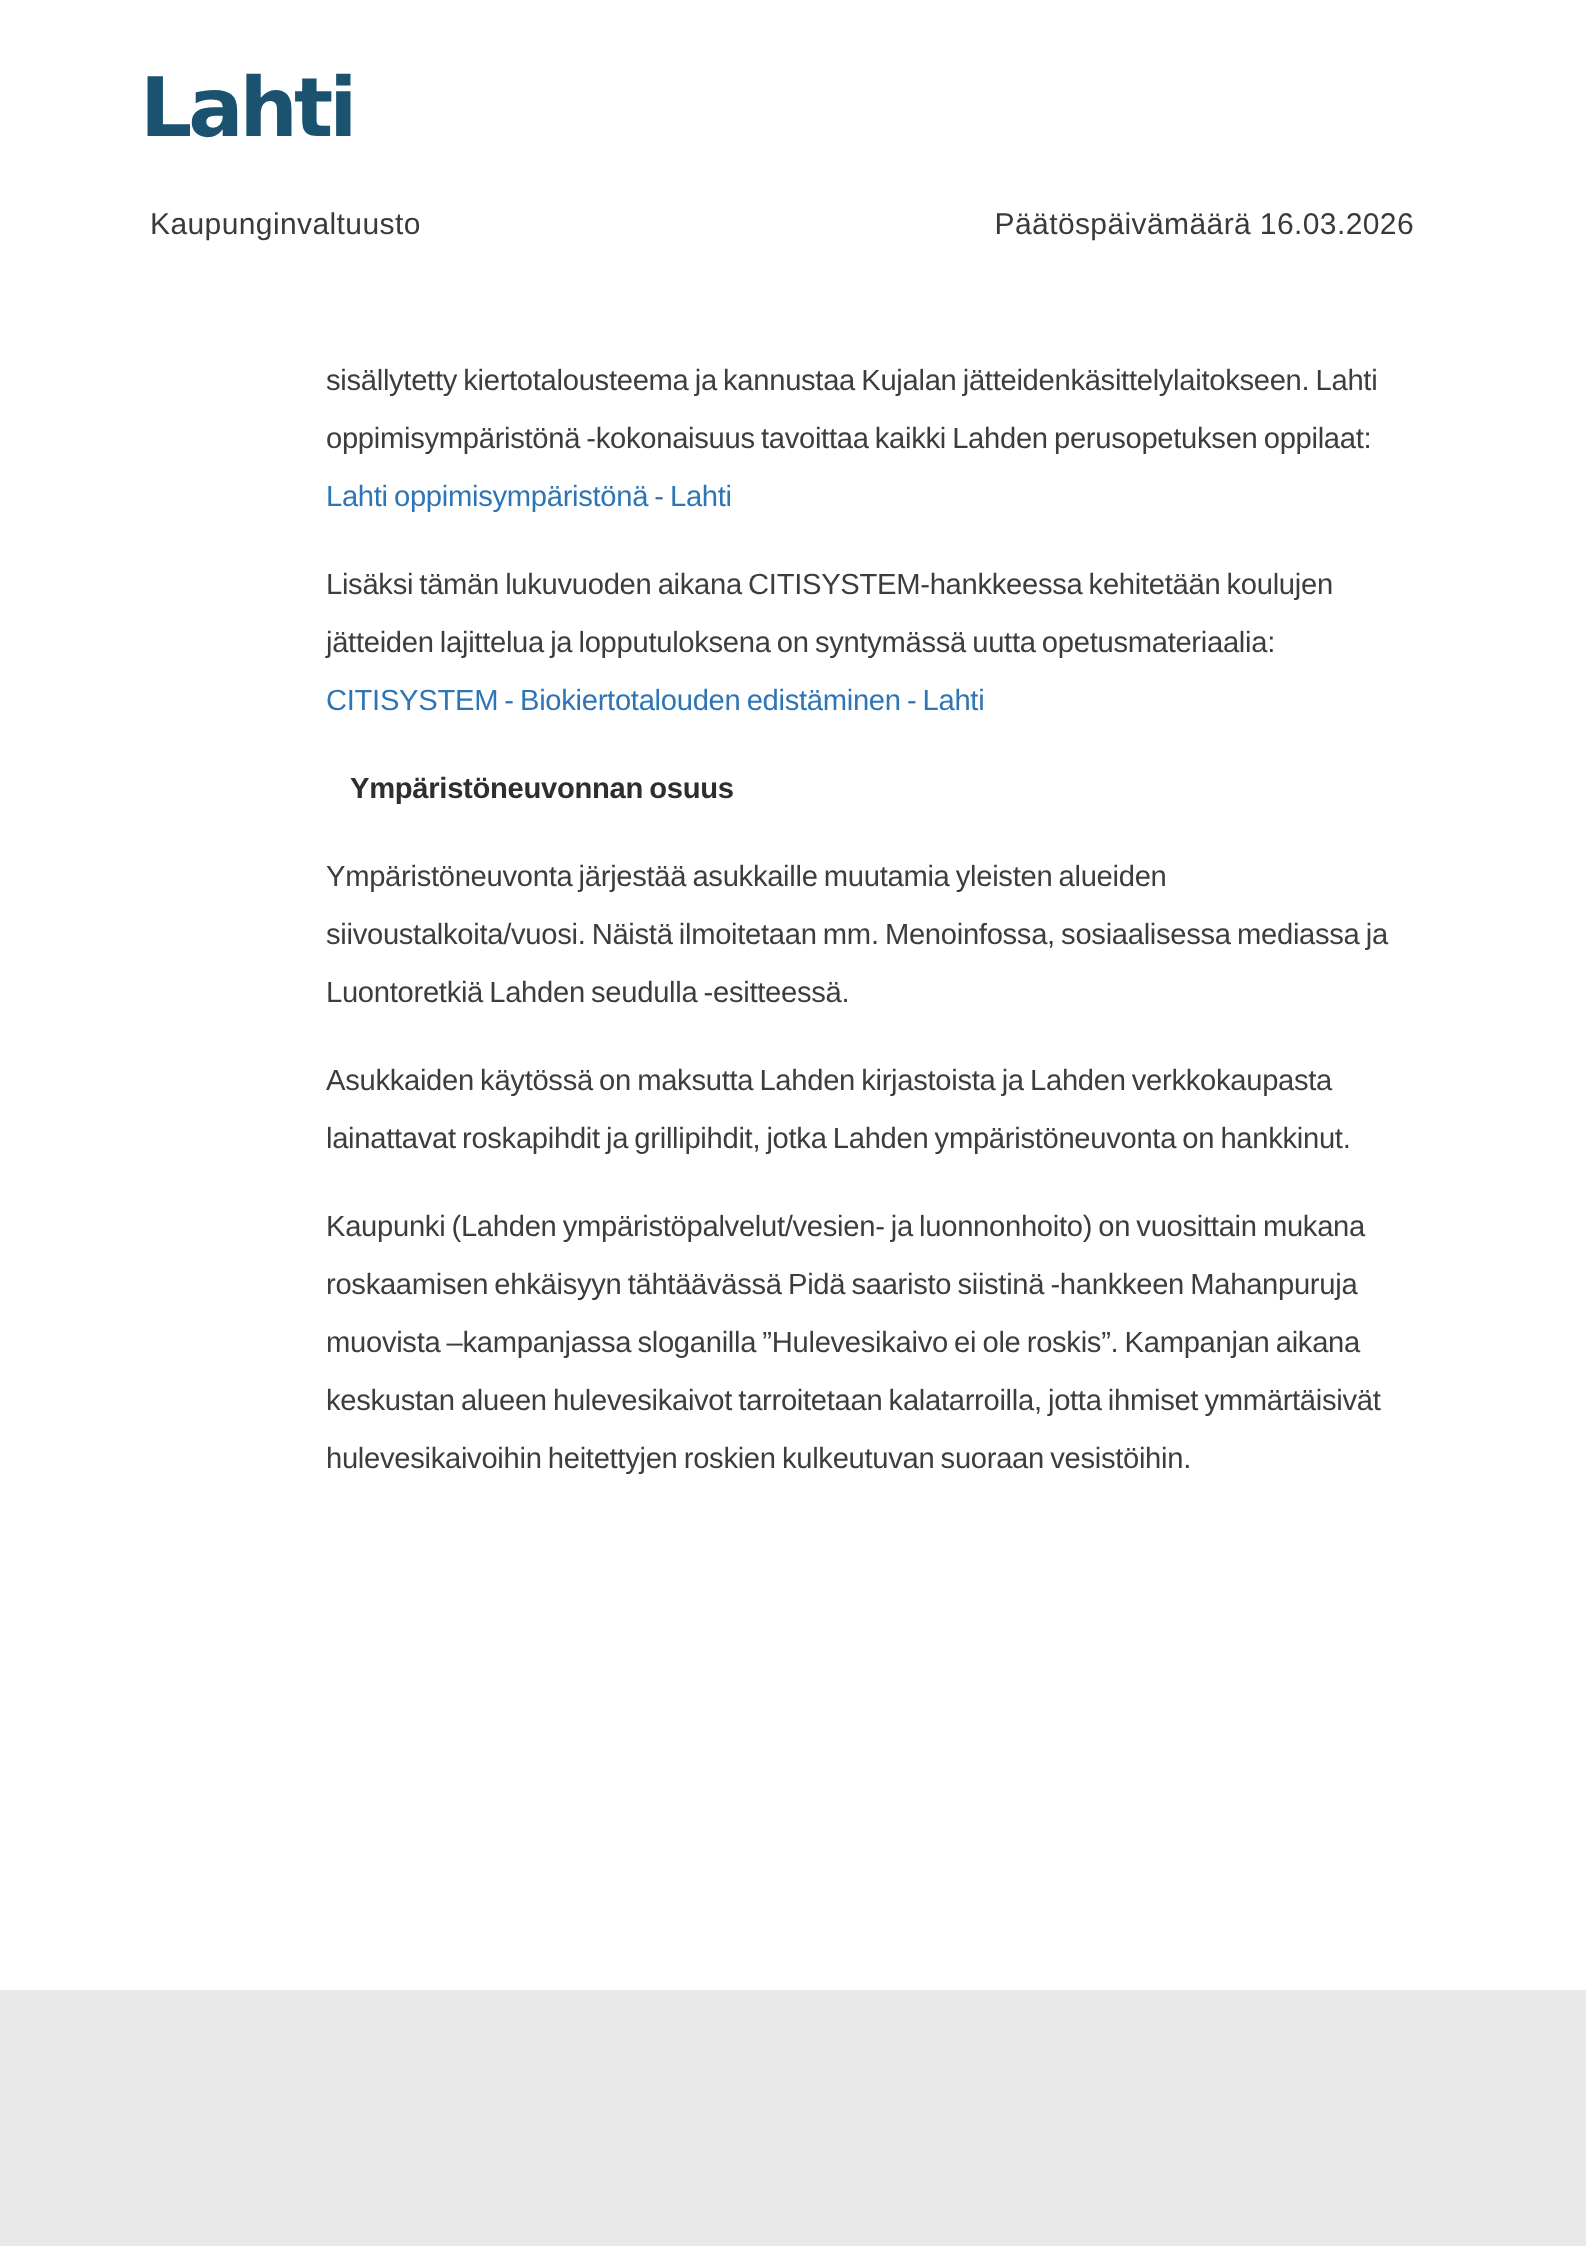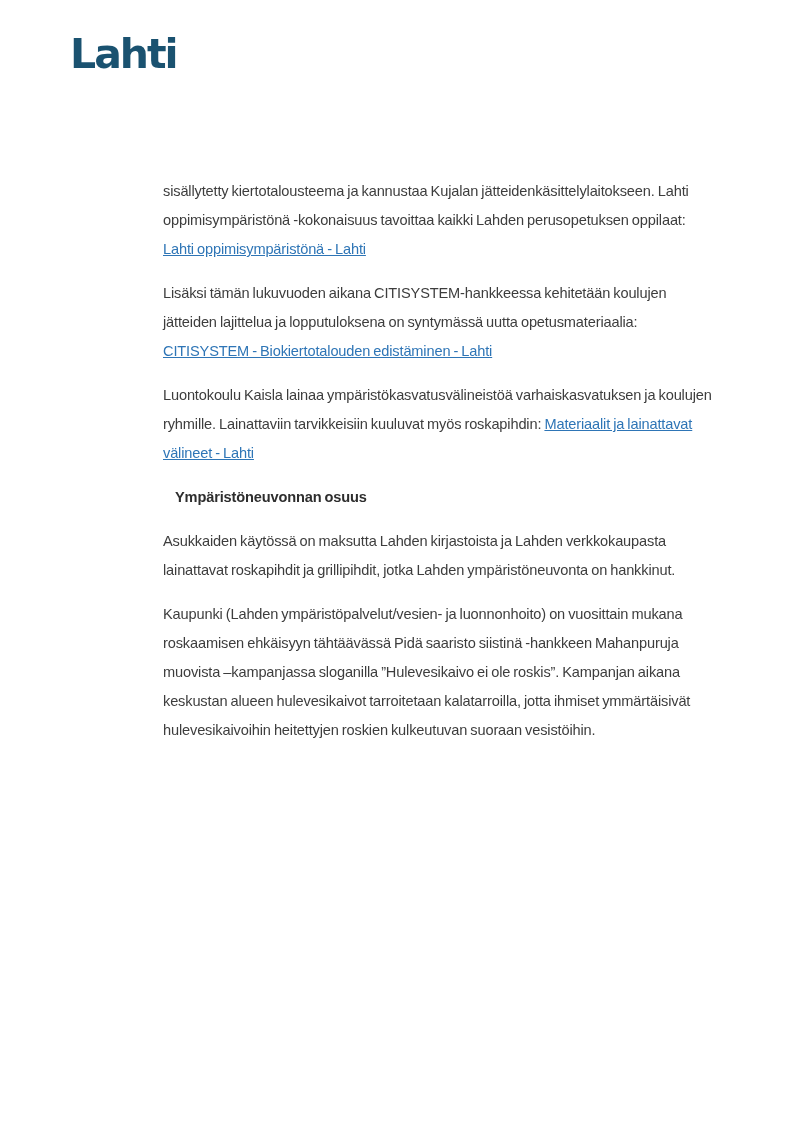--- a/index.html
+++ b/index.html
@@ -1,19 +1,19 @@
 <!DOCTYPE html>
 <html><head>
 <meta charset="utf-8">
 <style>
   html, body { margin: 0; padding: 0; background: #e9e9e9; }
   .page {
     position: relative;
     width: 793px;
-    height: 1123px;
+    height: 995px;
     margin: 0 auto;
     background: #ffffff;
     font-family: "Liberation Sans", sans-serif;
     color: #3d3d3d;
     overflow: hidden;
   }
   .logo {
     position: absolute;
     left: 70px;
     top: 34px;
@@ -47,43 +47,46 @@
   }
   .content p { margin: 0 0 15px 0; }
   .content .heading {
     margin: 0 0 15px 12px;
     font-size: 14.6px;
     font-weight: bold;
     color: #2e2e2e;
   }
   a.doc-link {
     color: #2e75b6;
-    text-decoration: underline;
     cursor: pointer;
   }
 </style>
 </head>
 <body>
 
 <div class="page">
 
   <div class="logo">Lahti</div>
 
+  <div class="header-row">
+    <span>Kaupunginvaltuusto</span>
+    <span>Päätöspäivämäärä 16.03.2026</span>
+  </div>
 
   <div class="content">
 
     <p><span>sisällytetty kiertotalousteema ja kannustaa Kujalan jätteidenkäsittelylaitokseen. Lahti oppimisympäristönä -kokonaisuus tavoittaa kaikki Lahden perusopetuksen oppilaat:</span><a class="doc-link"> Lahti oppimisympäristönä - Lahti</a></p>
 
     <p><span>Lisäksi tämän lukuvuoden aikana CITISYSTEM-hankkeessa kehitetään koulujen jätteiden lajittelua ja lopputuloksena on syntymässä uutta opetusmateriaalia:</span><a class="doc-link"> CITISYSTEM - Biokiertotalouden edistäminen - Lahti</a></p>
 
-    <p><span>Luontokoulu Kaisla lainaa ympäristökasvatusvälineistöä varhaiskasvatuksen ja koulujen ryhmille. Lainattaviin tarvikkeisiin kuuluvat myös roskapihdin: </span><a class="doc-link">Materiaalit ja lainattavat välineet - Lahti</a></p>
 
     <p class="heading">Ympäristöneuvonnan osuus</p>
 
 
+    <p>Ympäristöneuvonta järjestää asukkaille muutamia yleisten alueiden siivoustalkoita/vuosi. Näistä ilmoitetaan mm. Menoinfossa, sosiaalisessa mediassa ja Luontoretkiä Lahden seudulla -esitteessä.</p>
 
     <p>Asukkaiden käytössä on maksutta Lahden kirjastoista ja Lahden verkkokaupasta lainattavat roskapihdit ja grillipihdit, jotka Lahden ympäristöneuvonta on hankkinut.</p>
 
     <p>Kaupunki (Lahden ympäristöpalvelut/vesien- ja luonnonhoito) on vuosittain mukana roskaamisen ehkäisyyn tähtäävässä Pidä saaristo siistinä -hankkeen Mahanpuruja muovista –kampanjassa sloganilla ”Hulevesikaivo ei ole roskis”. Kampanjan aikana keskustan alueen hulevesikaivot tarroitetaan kalatarroilla, jotta ihmiset ymmärtäisivät hulevesikaivoihin heitettyjen roskien kulkeutuvan suoraan vesistöihin.</p>
 
   </div>
 
 </div>
 
 </body></html>

